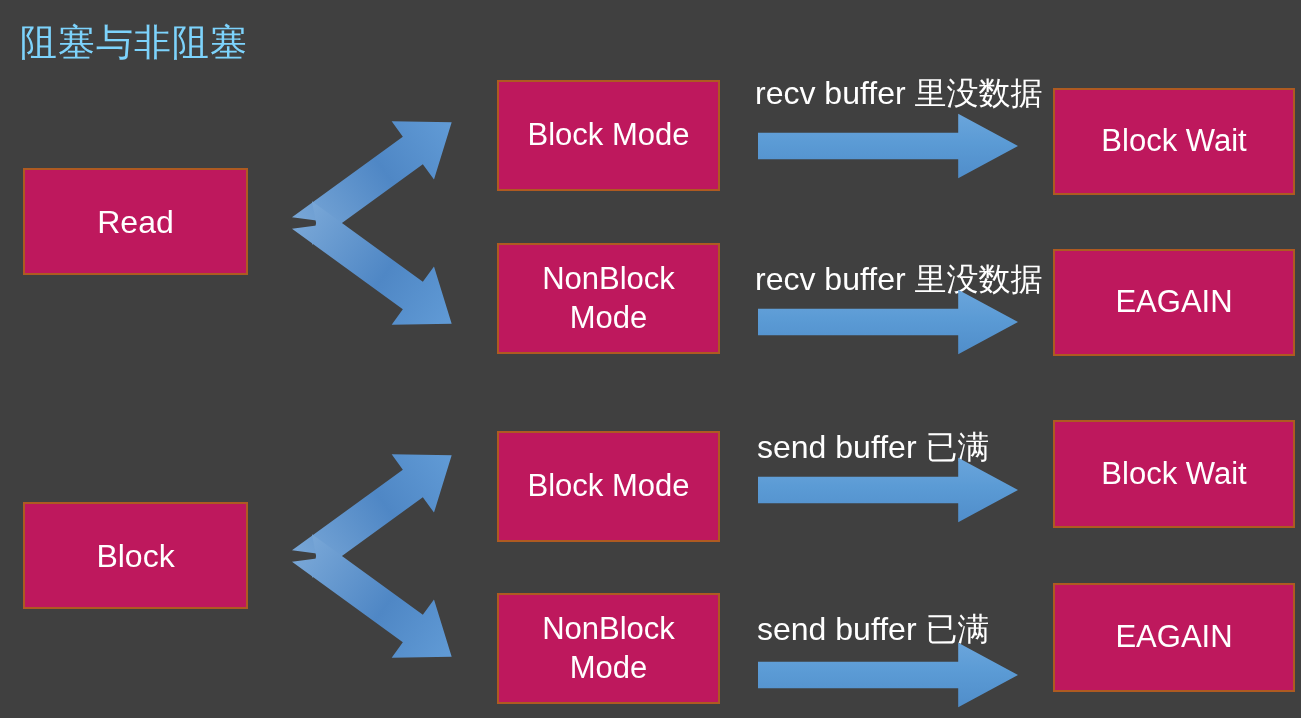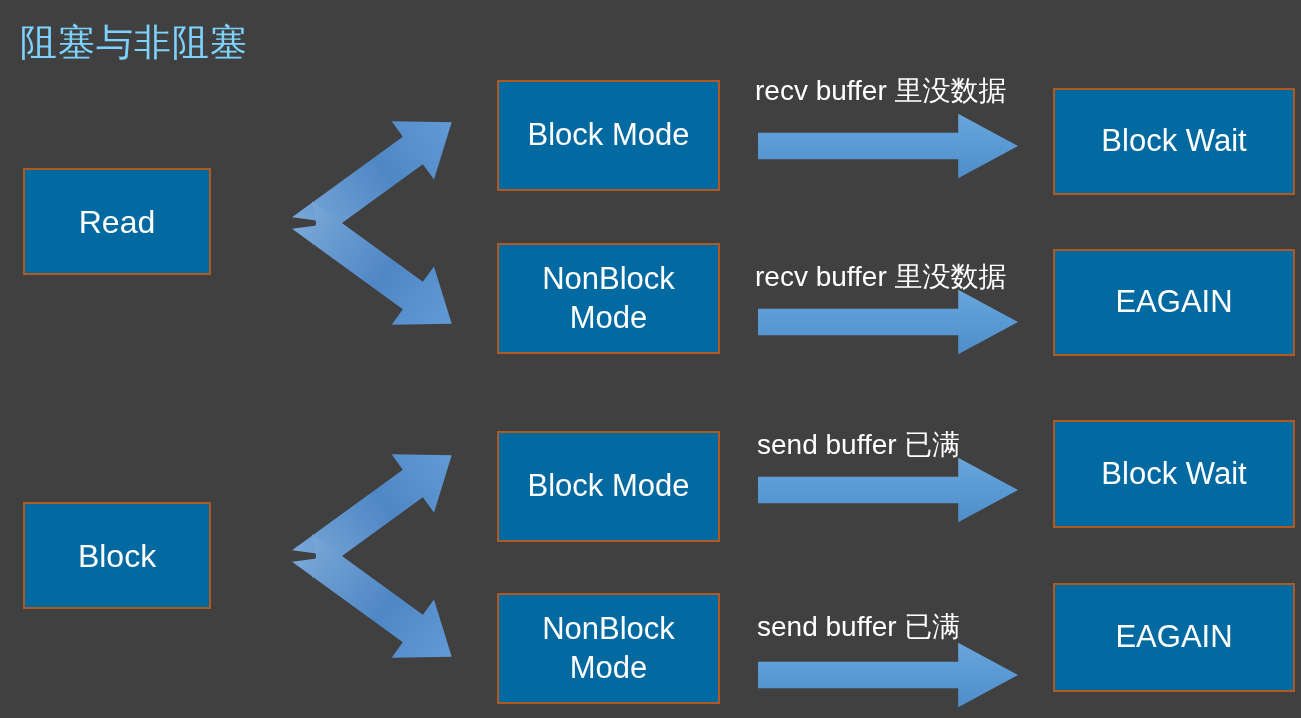--- a/index.html
+++ b/index.html
@@ -8,39 +8,39 @@
     background:#404040;
     font-family:"Liberation Sans", sans-serif;
     color:#ffffff;
   }
   .title{
     position:absolute;left:20px;top:18px;
     font-size:37px;font-weight:400;color:#7dd3fc;letter-spacing:1px;
   }
   .box{
     position:absolute;box-sizing:border-box;
-    background:#0369a1;border:2px solid #AE5A21;
+    background:#be185d;border:2px solid #AE5A21;
     display:flex;align-items:center;justify-content:center;
     text-align:center;font-size:31px;color:#ffffff;line-height:1.25;
   }
-  .src{width:188px;height:107px;font-size:32px;}
+  .src{width:225px;height:107px;font-size:32px;}
   .src.read{left:23px;top:168px;}
   .src.write{left:23px;top:502px;}
   .mode{left:497px;width:223px;height:111px;padding:0 22px;}
   .mode.r1{top:80px;}
   .mode.r2{top:243px;}
   .mode.r3{top:431px;}
   .mode.r4{top:593px;}
   .result{left:1053px;width:242px;height:107px;}
   .result.r1{top:88px;}
   .result.r2{top:249px;}
   .result.r3{top:420px;height:108px;}
   .result.r4{top:583px;height:109px;}
   .cond{
-    position:absolute;font-size:28px;line-height:1.2;color:#ffffff;white-space:nowrap;
+    position:absolute;font-size:32px;line-height:1.2;color:#ffffff;white-space:nowrap;
   }
   .cond.r1{left:755px;top:74px;}
   .cond.r2{left:755px;top:260px;}
   .cond.r3{left:757px;top:428px;}
   .cond.r4{left:757px;top:610px;}
   .harrow{
     position:absolute;width:260px;height:70px;
     background:linear-gradient(180deg,#6CA6DC 0%,#5B9BD5 45%,#4F8CC9 100%);
     clip-path:polygon(0% 31%,77% 31%,77% 4%,100% 50%,77% 96%,77% 69%,0% 69%);
   }

